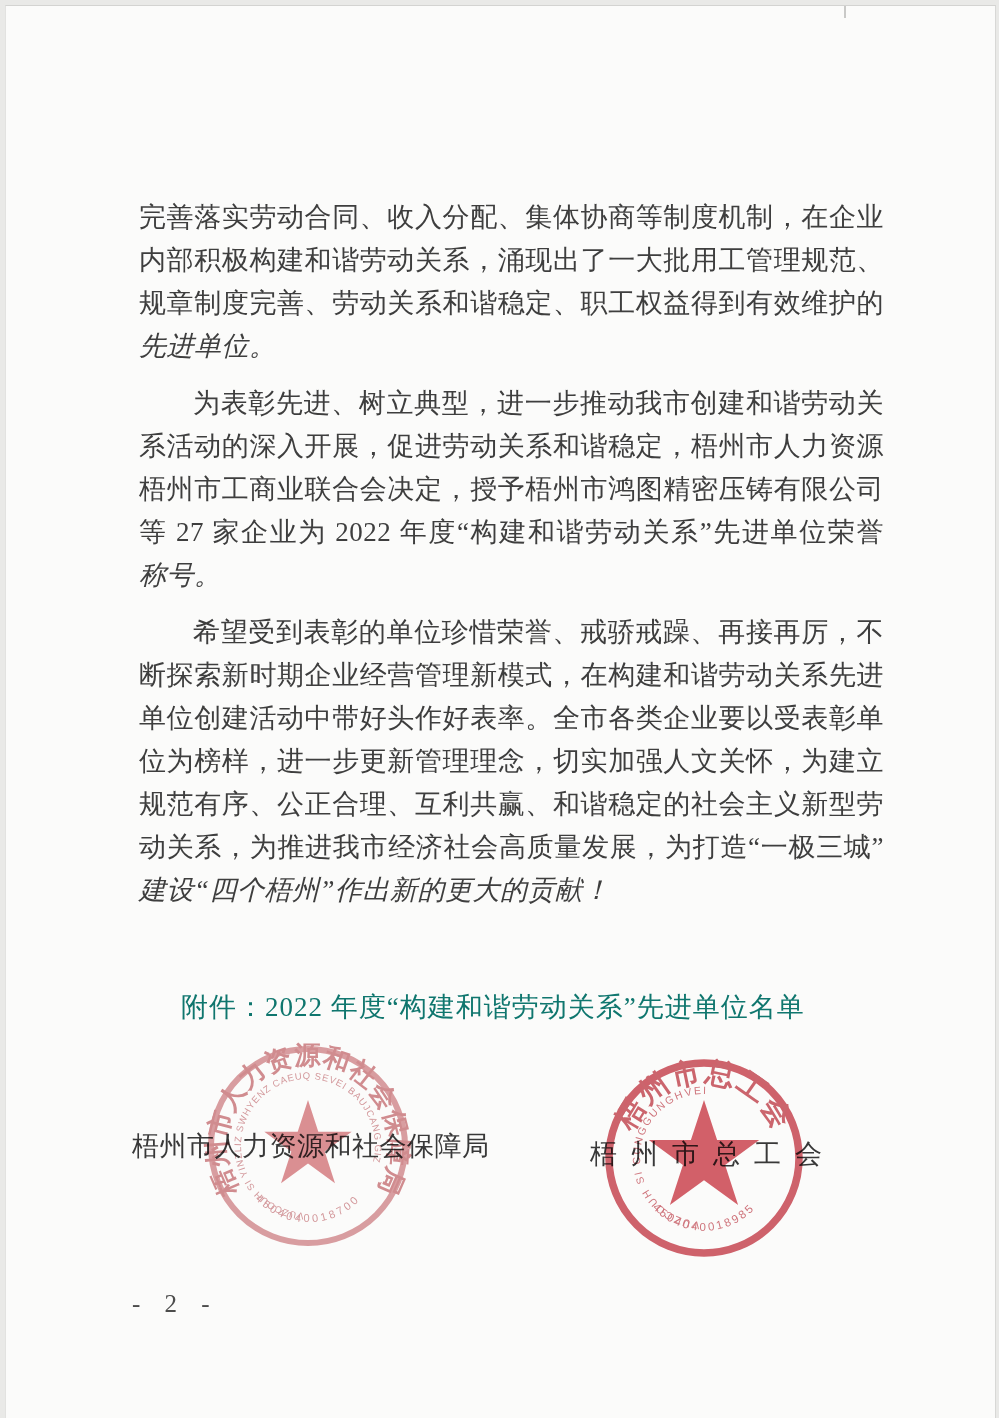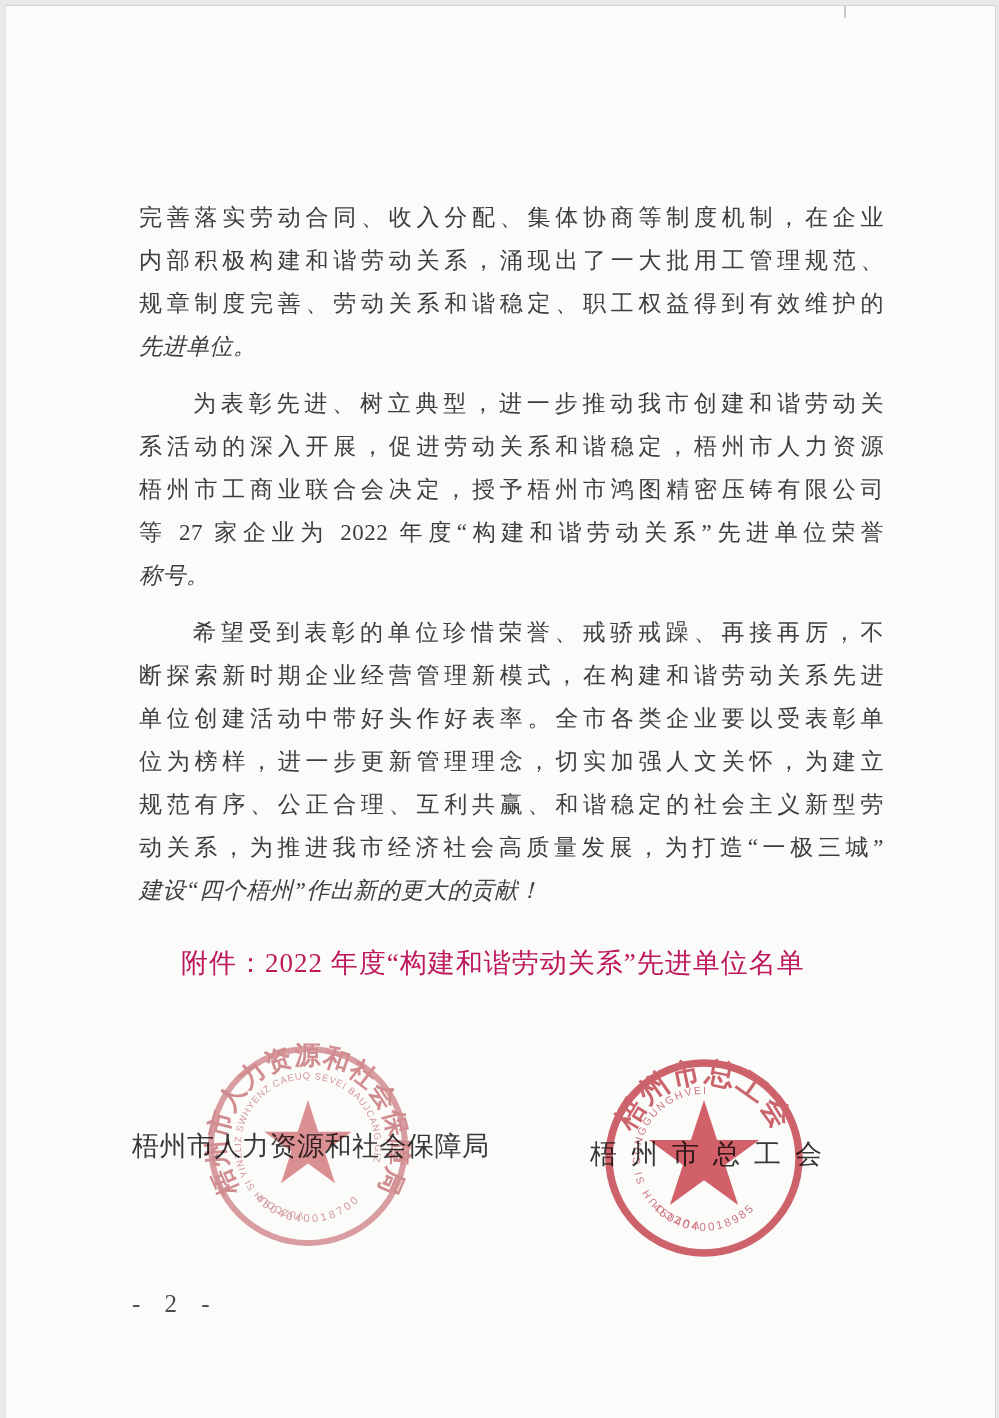--- a/index.html
+++ b/index.html
@@ -16,33 +16,33 @@
     border-right:1px solid #d8d8d6;
   }
   .scan-notch{
     position:absolute;top:0;left:838px;width:2px;height:12px;background:#c9c9c7;
   }
   .body-text{
     position:absolute;left:133px;top:190px;width:745px;
     color:#3e3e3e;
   }
   .line{
-    font-size:23px;line-height:43px;height:43px;
+    font-size:27px;line-height:43px;height:43px;
     text-align:justify;text-align-last:justify;
     -moz-text-align-last:justify;
     text-justify:inter-character;
     letter-spacing:0.5px;
   }
   .line.indent{padding-left:54px;}
   .line.last{text-align-last:left;font-style:italic;}
   .line.new_para{margin-top:14px;}
   .attachment{
-    position:absolute;left:133px;top:936px;width:745px;
+    position:absolute;left:133px;top:980px;width:745px;
     padding-left:42px;box-sizing:border-box;
-    font-size:27px;line-height:43px;color:#be185d;letter-spacing:1px;
+    font-size:27px;line-height:43px;color:#0f766e;letter-spacing:1px;
   }
   .signature{
     position:absolute;font-size:27px;color:#383838;white-space:nowrap;
   }
   .signature.left{left:126px;top:1122px;letter-spacing:0.5px;}
   .signature.right{left:584px;top:1130px;letter-spacing:14px;}
   .seal{
     position:absolute;mix-blend-mode:multiply;pointer-events:none;
   }
   .seal.left-seal{left:182px;top:1020px;opacity:0.8;}

